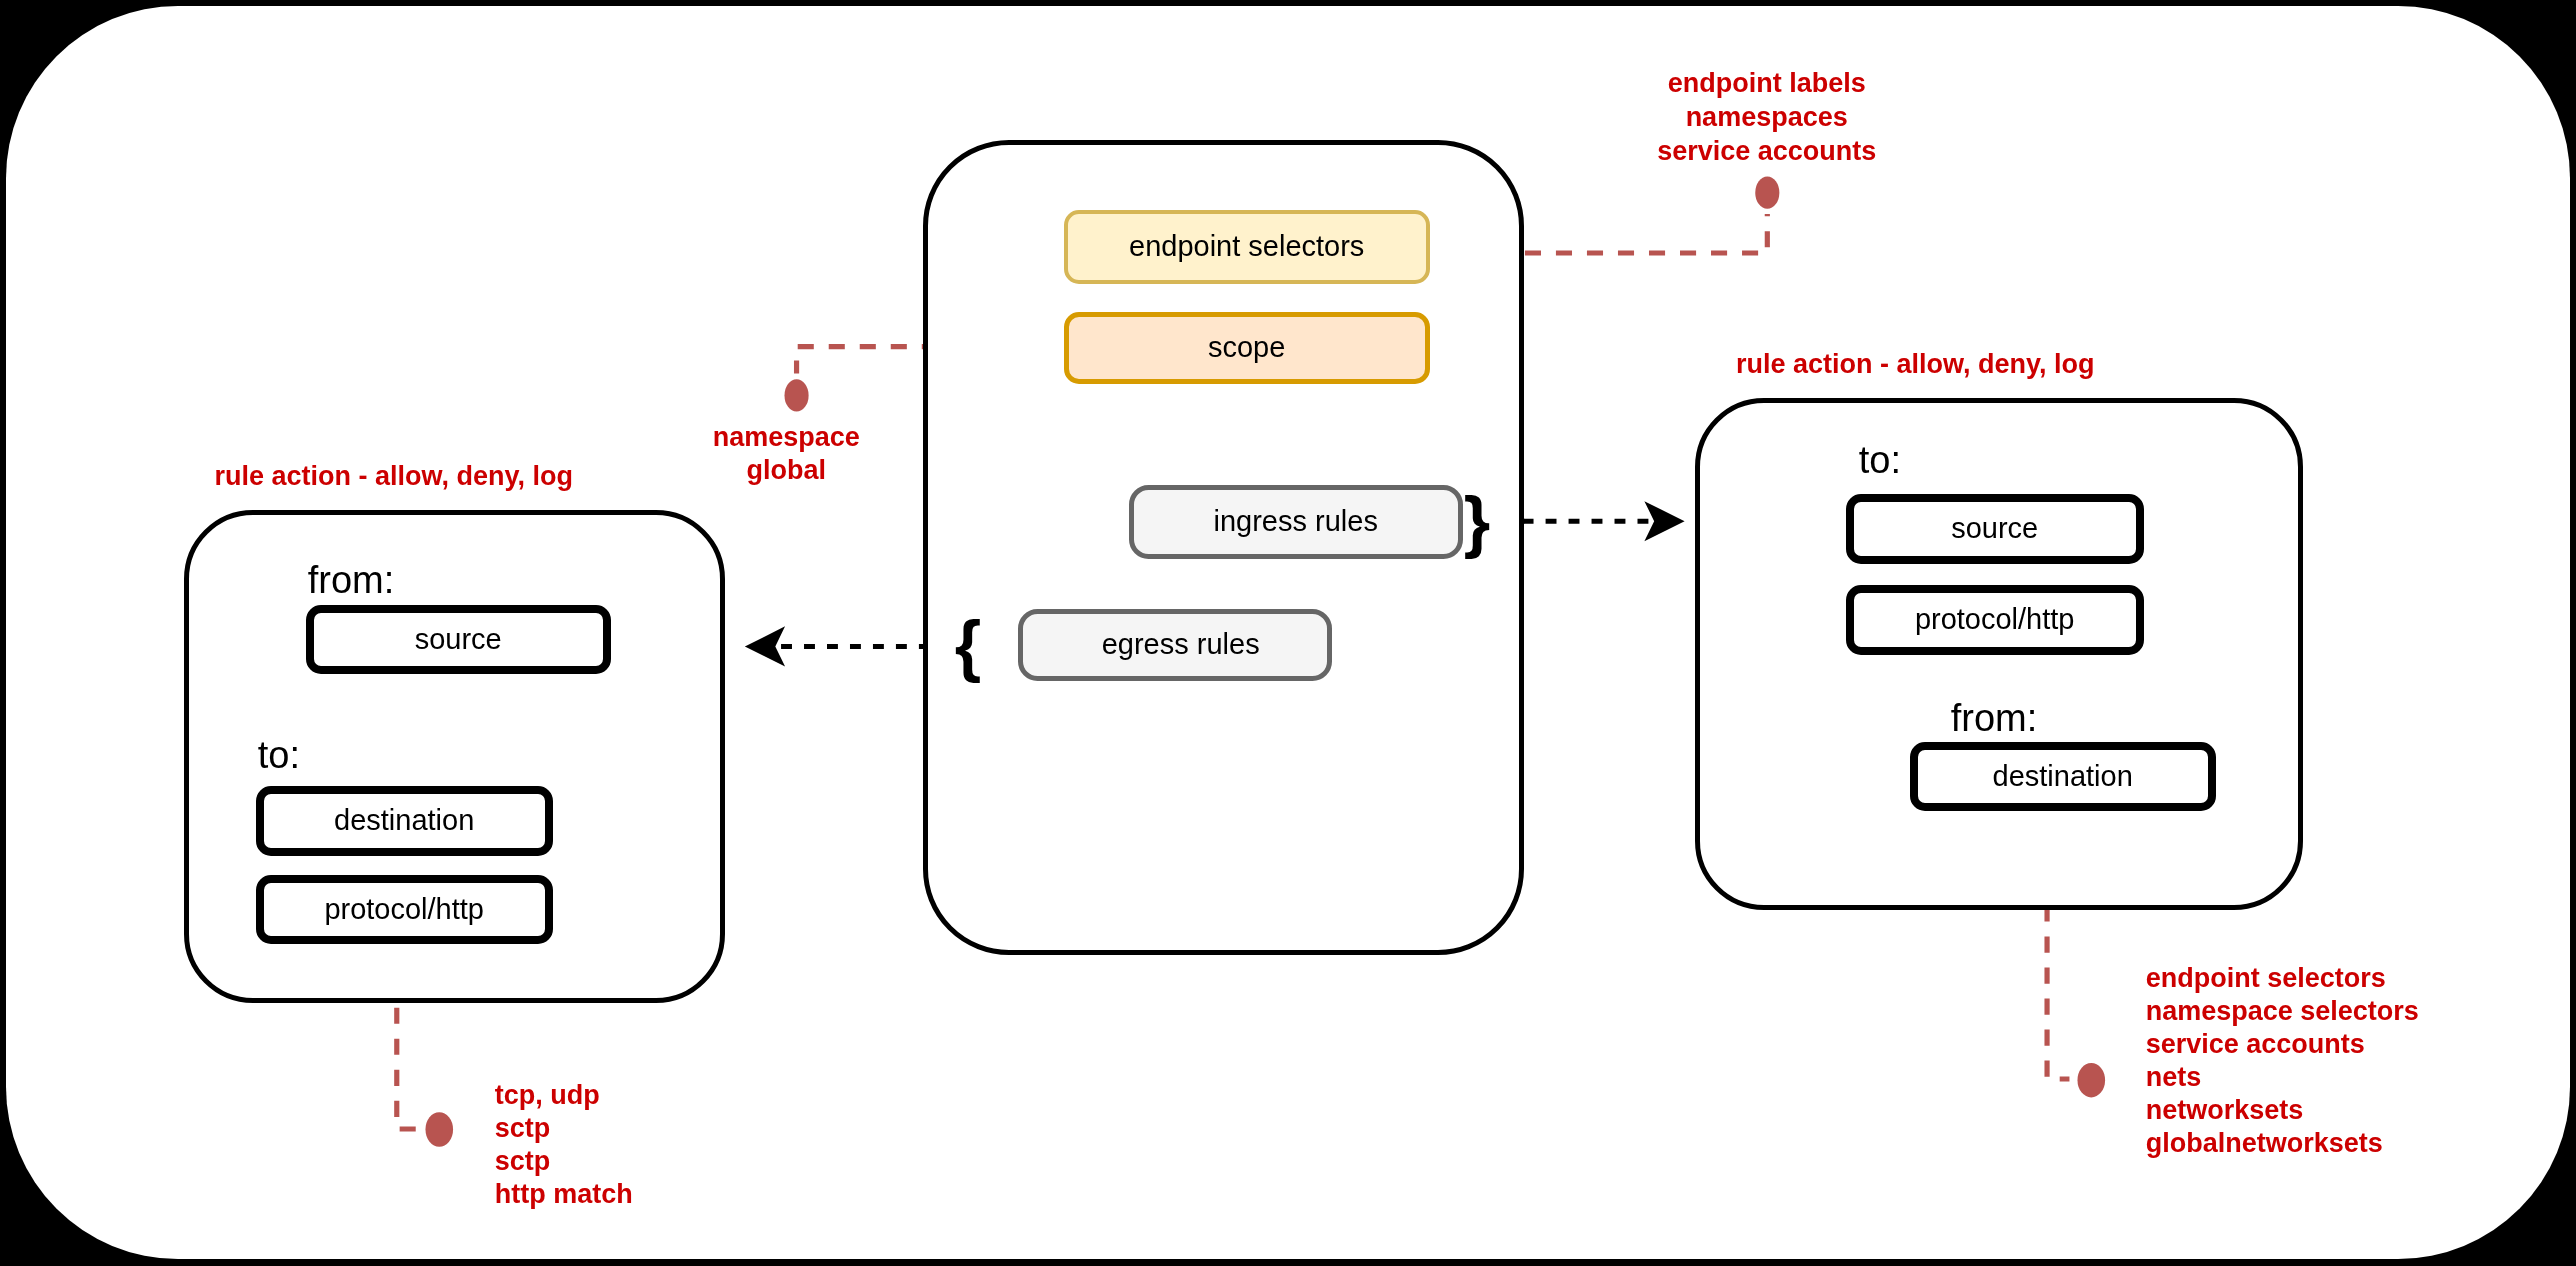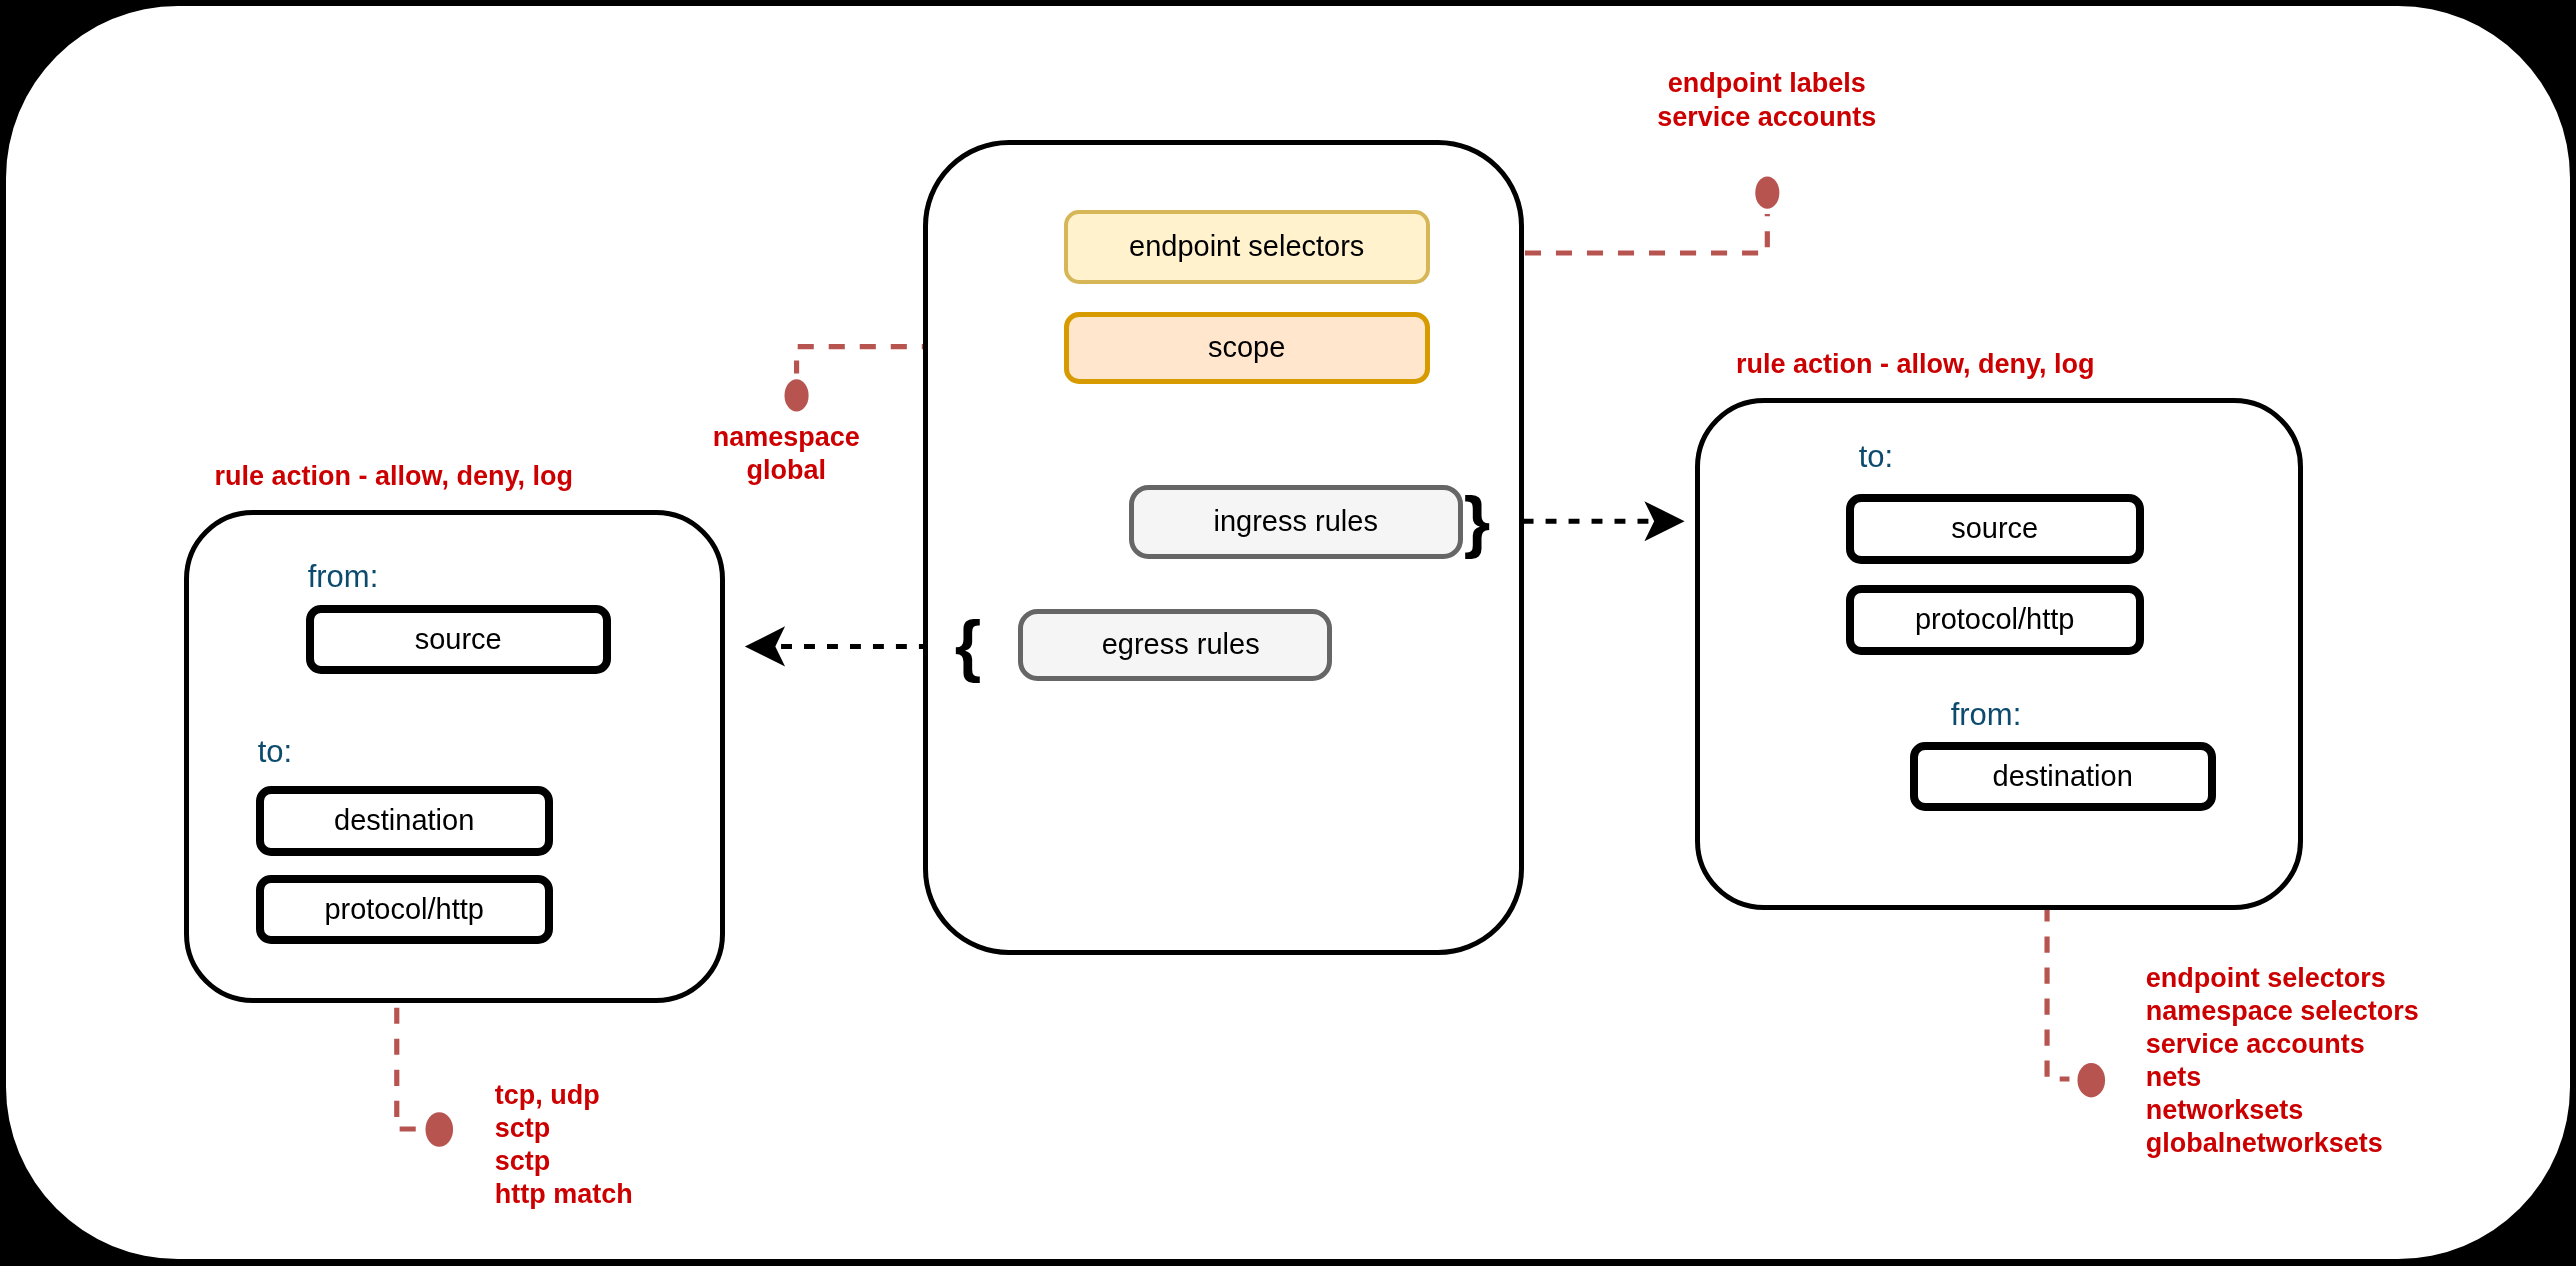--- a/index.html
+++ b/index.html
@@ -30,21 +30,21 @@
     border: 8px solid #000000;
     border-radius: 15px;
     box-sizing: border-box;
     white-space: nowrap;
   }
   .node.endpoint { background: #FFF2CC; border: 4px solid #D6B656; }
   .node.scope    { background: #FFE6CC; border: 5.7px solid #D79B00; }
   .node.rules    { background: #F5F5F5; border: 5.7px solid #666666; border-radius: 19.5px; color:#000; }
   .field-label {
     position: absolute;
-    font-size: 31px; color: #0c4a6e; white-space: nowrap;
+    font-size: 38px; color: #000000; white-space: nowrap;
   }
   .red-note {
     position: absolute;
     color: #CC0000;
     font-size: 27px; font-weight: bold; 
     line-height: 33px; white-space: nowrap;
   }
   .red-note .note-line { display: block; }
   .center-note { text-align: center; }
   .brace {
@@ -148,20 +148,21 @@
   </div>
 
   <div class="field-label" style="left:1945px; top:691px;">from:</div>
 
   <div class="node" style="left:1904px; top:736px; width:306px; height:69px;">
     <span>destination</span>
   </div>
 
   <div class="red-note center-note" style="left:1560px; top:60px; width:402px; line-height:34px;">
     <span class="note-line">endpoint labels</span>
+    <span class="note-line">namespaces</span>
     <span class="note-line">service accounts</span>
   </div>
 
   <div class="red-note center-note" style="left:637px; top:415px; width:287px;text-align:center;">
     <span class="note-line">namespace</span>
     <span class="note-line">global</span>
   </div>
 
   <div class="red-note" style="left:489px; top:1073px;">
     <span class="note-line">tcp, udp</span>

